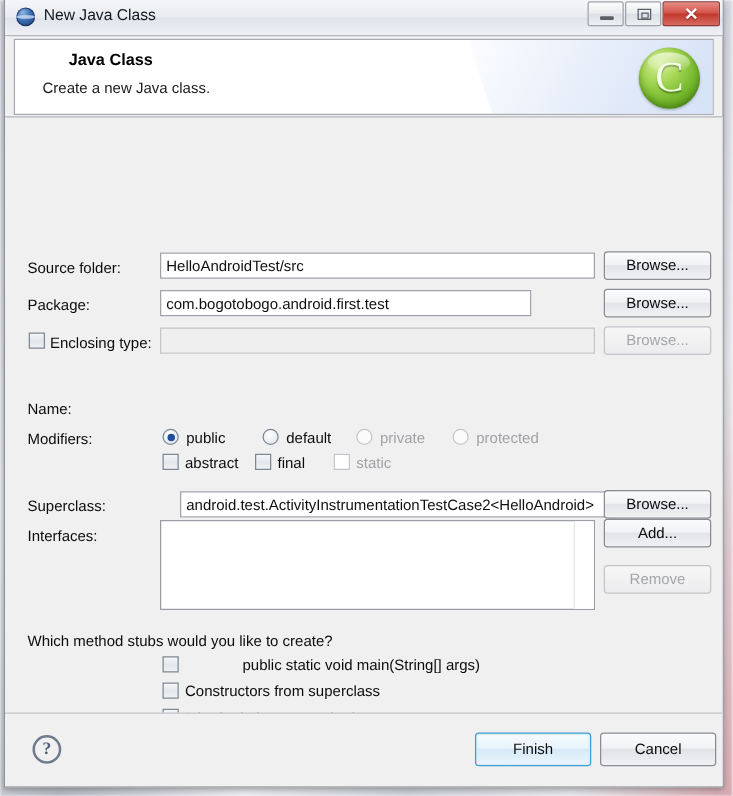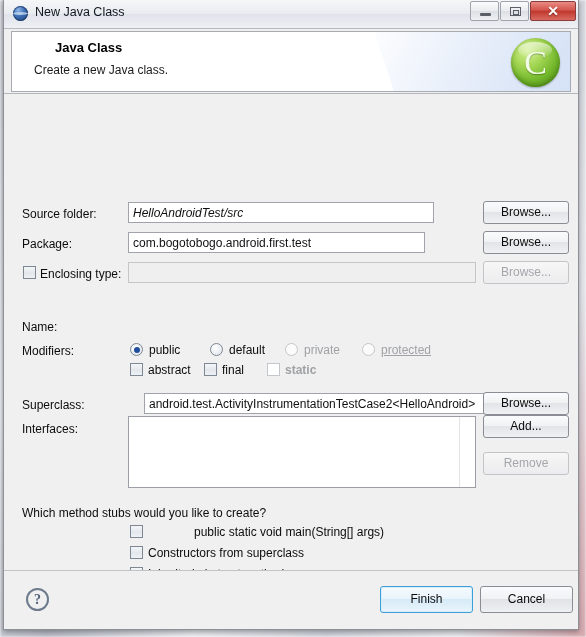--- a/index.html
+++ b/index.html
@@ -420,21 +420,21 @@
   <div class="header">
     <div class="header-sheen"></div>
     <div class="header-title">Java Class</div>
     <div class="header-sub">Create a new Java class.</div>
     <div class="header-icon"></div>
   </div>
 
   <div class="body">
 
     <div class="lbl" style="left:18px; top:113px;">Source folder:</div>
-    <div class="tfield" style="left:124px; top:108px; width:306px;font-style:italic;">HelloAndroidTest/src</div>
+    <div class="tfield" style="left:124px; top:108px; width:348px;">HelloAndroidTest/src</div>
     <div class="btn" style="left:479px; top:107px; width:86px;">Browse...</div>
 
     <div class="lbl" style="left:18px; top:143px;">Package:</div>
     <div class="tfield" style="left:124px; top:138px; width:297px;">com.bogotobogo.android.first.test</div>
     <div class="btn" style="left:479px; top:137px; width:86px;">Browse...</div>
 
     <div class="cbox" style="left:19px; top:172px;"></div>
     <div class="lbl" style="left:36px; top:173px;">Enclosing type:</div>
     <div class="tfield disabled" style="left:124px; top:168px; width:348px;"></div>
     <div class="btn disabled" style="left:479px; top:167px; width:86px;">Browse...</div>
@@ -446,30 +446,30 @@
     <div class="radio selected" style="left:126px; top:249px;"></div>
     <div class="ctext" style="left:145px; top:249px;">public</div>
 
     <div class="radio" style="left:206px; top:249px;"></div>
     <div class="ctext" style="left:225px; top:249px;">default</div>
 
     <div class="radio disabled" style="left:281px; top:249px;"></div>
     <div class="ctext dis" style="left:300px; top:249px;">private</div>
 
     <div class="radio disabled" style="left:358px; top:249px;"></div>
-    <div class="ctext dis" style="left:377px; top:249px;text-decoration:underline;">protected</div>
+    <div class="ctext dis" style="left:377px; top:249px;">protected</div>
 
     <div class="cbox" style="left:126px; top:269px;"></div>
     <div class="ctext" style="left:144px; top:269px;">abstract</div>
 
     <div class="cbox" style="left:200px; top:269px;"></div>
     <div class="ctext" style="left:218px; top:269px;">final</div>
 
     <div class="cbox disabled" style="left:263px; top:269px;"></div>
-    <div class="ctext dis" style="left:281px; top:269px;font-weight:bold;">static</div>
+    <div class="ctext dis" style="left:281px; top:269px;">static</div>
 
     <div class="lbl" style="left:18px; top:304px;">Superclass:</div>
     <div class="tfield" style="left:140px; top:299px; width:348px;">android.test.ActivityInstrumentationTestCase2&lt;HelloAndroid&gt;</div>
     <div class="btn" style="left:479px; top:298px; width:86px;">Browse...</div>
 
     <div class="lbl" style="left:18px; top:328px;">Interfaces:</div>
     <div class="listbox" style="left:124px; top:322px; width:348px; height:72px;">
       <div class="sb-track"></div>
     </div>
     <div class="btn" style="left:479px; top:321px; width:86px;">Add...</div>

